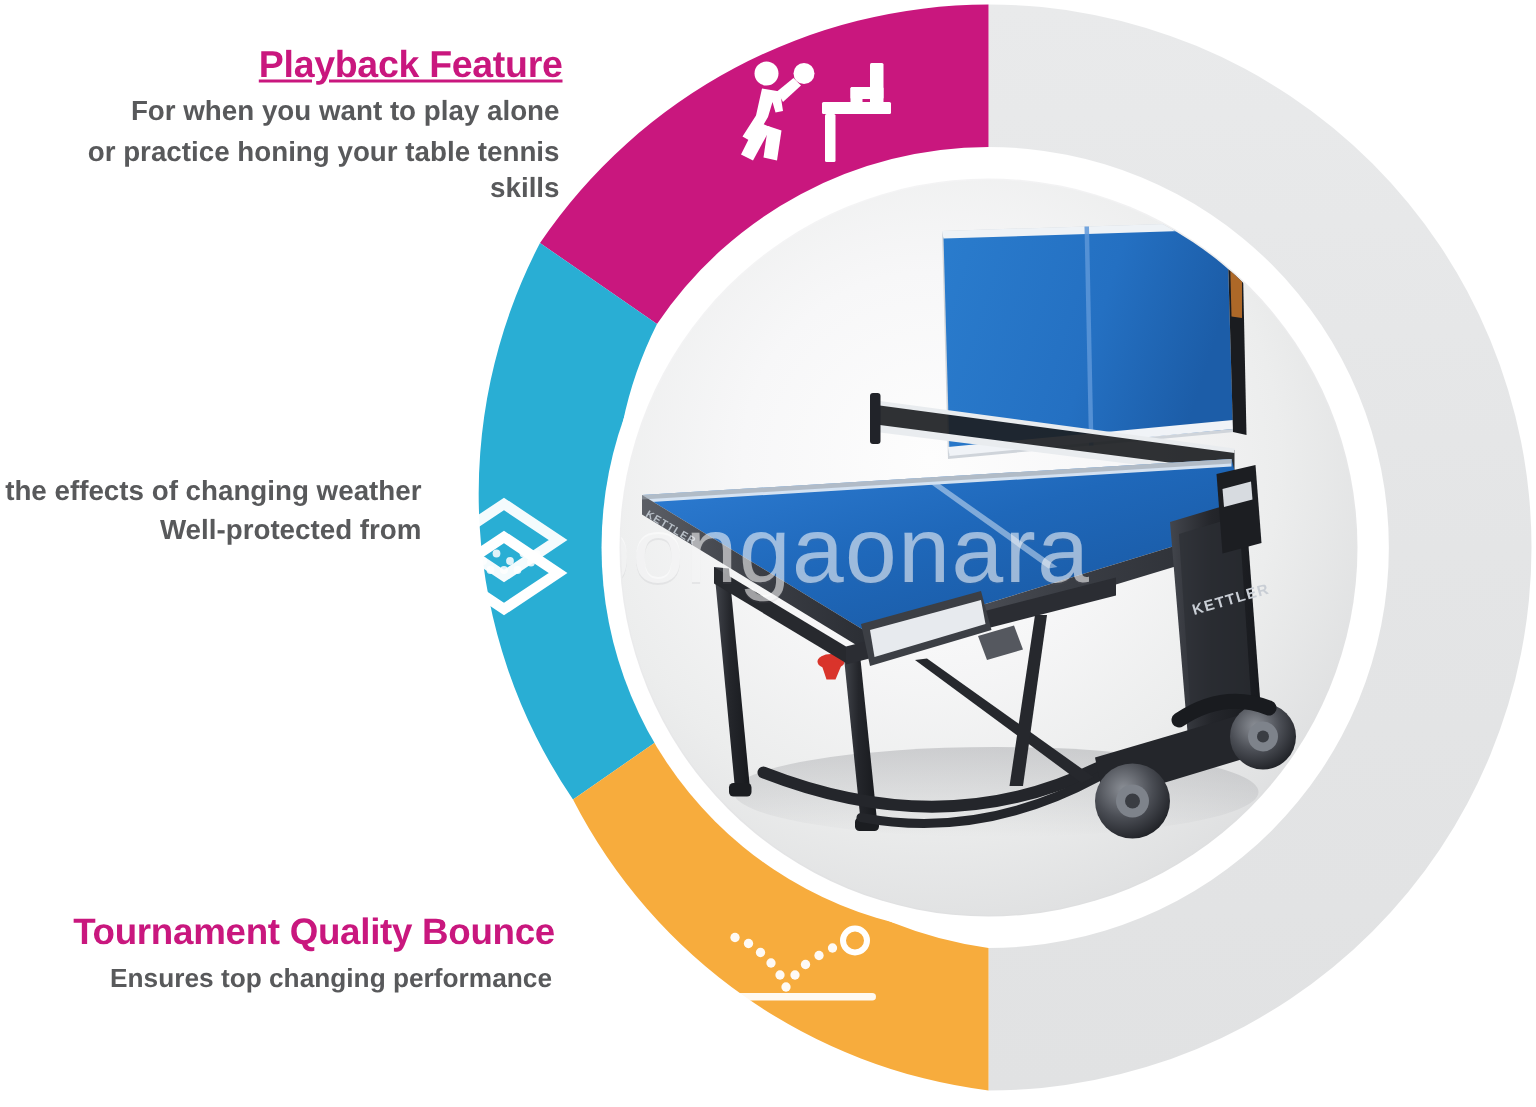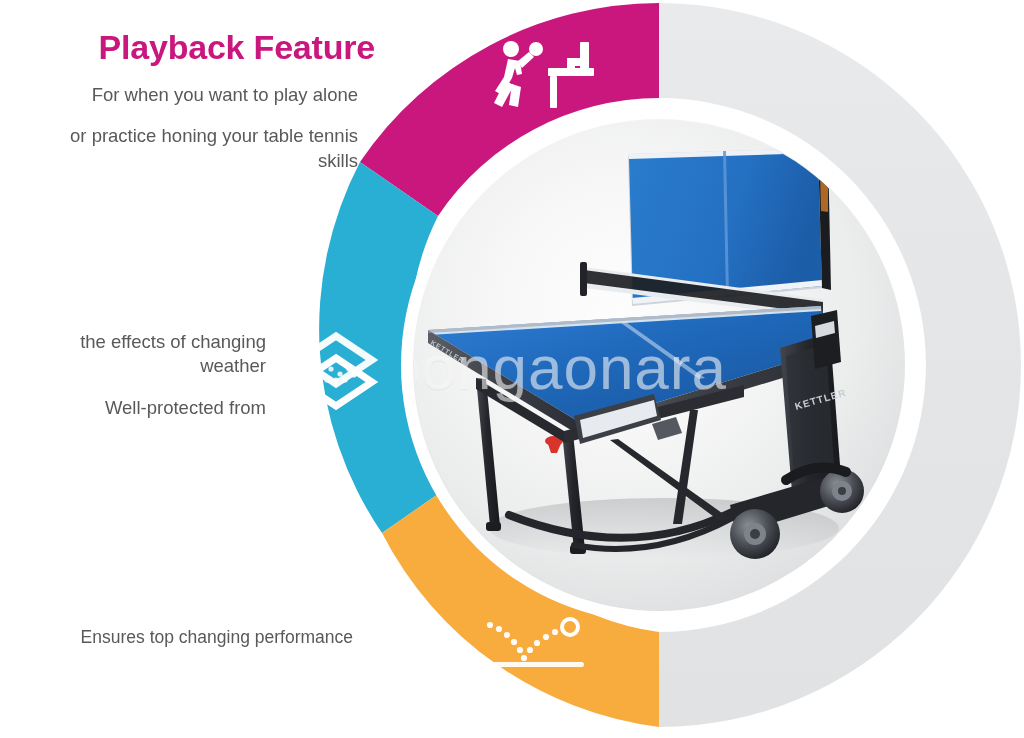--- a/index.html
+++ b/index.html
@@ -41,31 +41,31 @@
   }
   .feature-title {
     color: #C9177E;
     font-weight: bold;
     letter-spacing: -0.2px;
     margin: 0 0 6px 0;
     line-height: 1.05;
   }
   .feature-desc {
     color: #58595B;
-    margin: 17px;
+    margin: 2px;
     line-height: 1.32;
-    font-weight: 400;
+    font-weight: 700;
   }
 
   #text-playback {
     left: 10px;
     top: 30px;
     width: 365px;
   }
-  #text-playback .feature-title { font-size: 34px; }
+  #text-playback .feature-title { font-size: 25px; text-decoration: underline; }
   #text-playback .feature-desc  { font-size: 18.5px; }
 
   #text-uv {
     left: 0px;
     top: 313px;
     width: 283px;
   }
   #text-uv .feature-title { font-size: 26px; }
   #text-uv .feature-desc  { font-size: 18.5px; }
 
@@ -322,16 +322,17 @@
     <p class="feature-desc">For when you want to play alone</p>
     <p class="feature-desc">or practice honing your table tennis skills</p>
   </div>
 
   <div class="feature-text" id="text-uv">
     <p class="feature-desc">the effects of changing weather</p>
     <p class="feature-desc">Well-protected from</p>
   </div>
 
   <div class="feature-text" id="text-bounce">
+    <p class="feature-title">Tournament Quality Bounce</p>
     <p class="feature-desc">Ensures top changing performance</p>
   </div>
 
 </div>
 
 </body></html>

